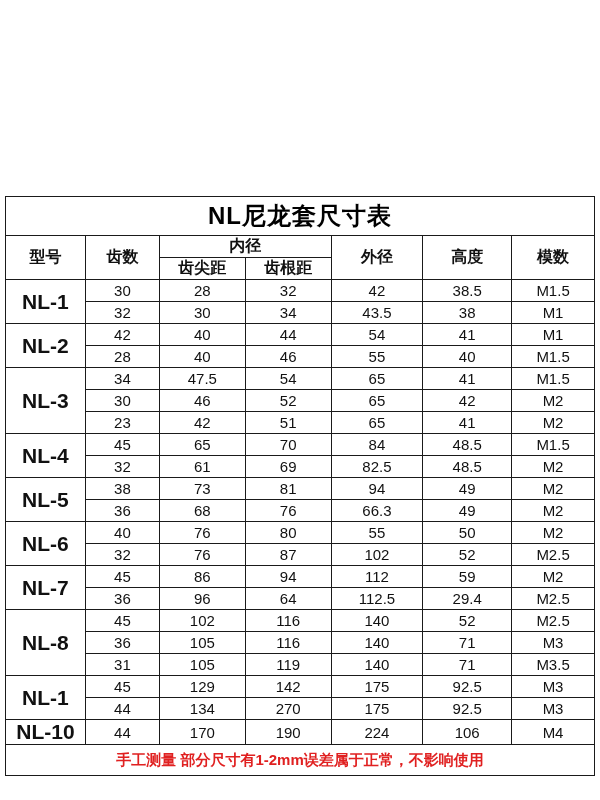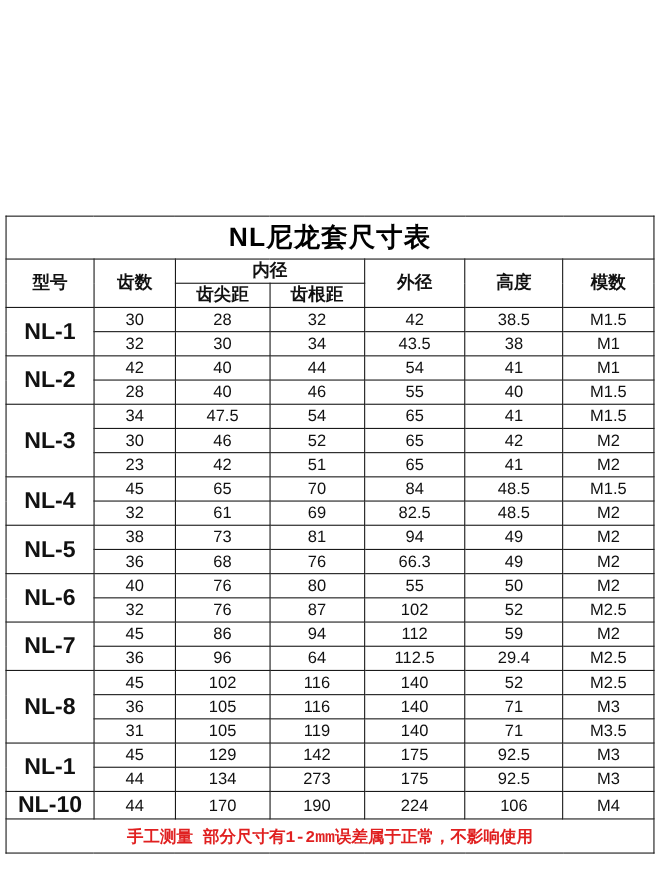--- a/index.html
+++ b/index.html
@@ -55,21 +55,20 @@
   }
   td.model-cell {
     font-weight: bold;
     font-size: 21px;
   }
   tfoot td.footer-cell {
     height: 30px;
     font-size: 15px;
     font-weight: bold;
     color: #e02020;
-    font-family: Liberation Mono, monospace;
   }
   
   col.c-model { width: 13.5%; }
   col.c-teeth { width: 12.5%; }
   col.c-tip   { width: 14.5%; }
   col.c-root  { width: 14.5%; }
   col.c-outer { width: 15.5%; }
   col.c-height{ width: 15.0%; }
   col.c-module{ width: 14.0%; }
 </style>
@@ -263,21 +262,21 @@
             <td>45</td>
             <td>129</td>
             <td>142</td>
             <td>175</td>
             <td>92.5</td>
             <td>M3</td>
           </tr>
           <tr>
             <td>44</td>
             <td>134</td>
-            <td>273</td>
+            <td>270</td>
             <td>175</td>
             <td>92.5</td>
             <td>M3</td>
           </tr>
           <tr>
             <td rowspan="1" class="model-cell">NL-10</td>
             <td>44</td>
             <td>170</td>
             <td>190</td>
             <td>224</td>

